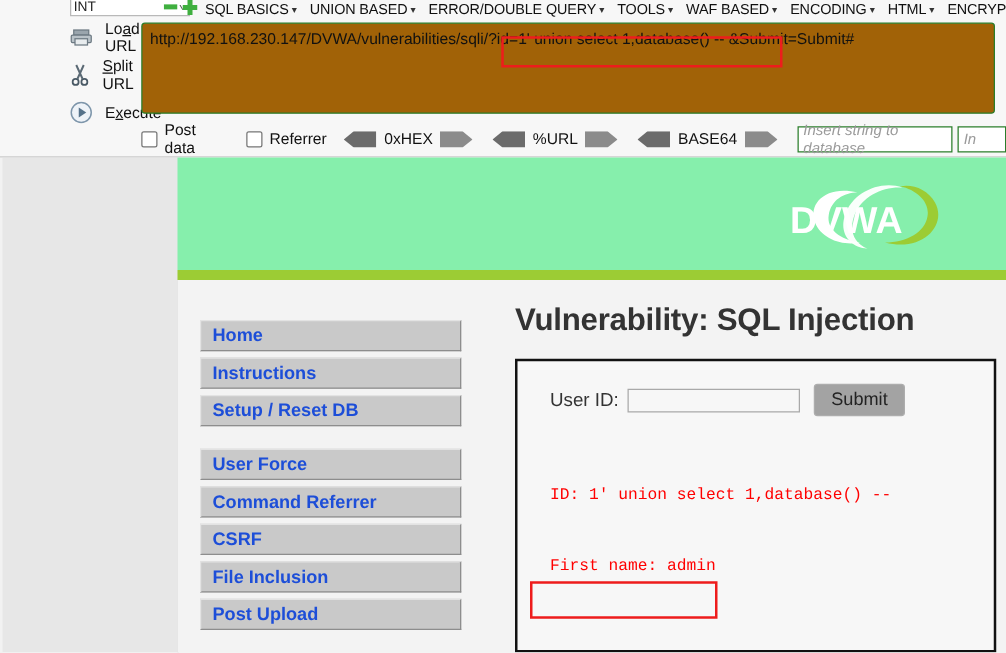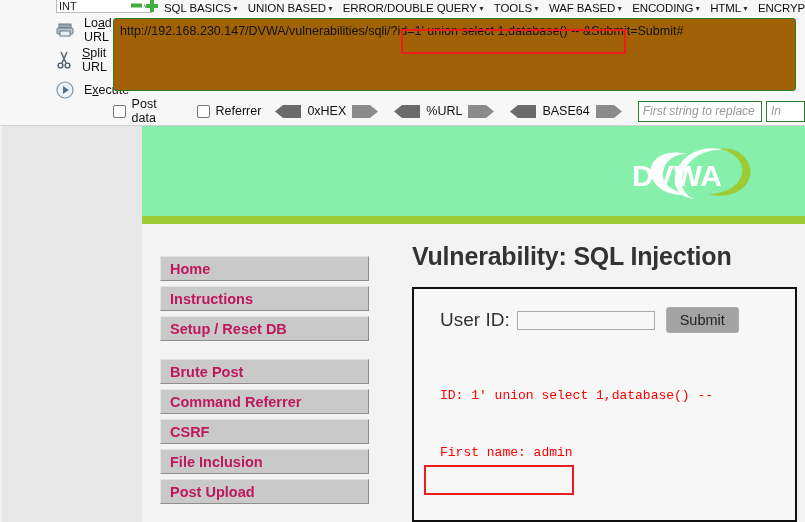--- a/index.html
+++ b/index.html
@@ -99,35 +99,35 @@
 
   .page-inner { position:relative; width:663px; }
 
   
   .nav { position:absolute; left:18px; top:32px; width:209px; }
   .nav-item {
     height:25px; background:#c9c9c9;
     border-top:1px solid #e3e3e3; border-left:1px solid #e3e3e3;
     border-right:1px solid #8d8d8d; border-bottom:1px solid #8d8d8d;
     display:flex; align-items:center; padding-left:9px;
-    font-size:14.5px; font-weight:bold; color:#be185d; box-sizing:border-box;
+    font-size:14.5px; font-weight:bold; color:#1d4ed8; box-sizing:border-box;
     margin-bottom:5px;
   }
   .nav-gap { height:13px; }
 
   
   .main { position:absolute; left:270px; top:18px; width:393px; }
   .main-title { font-size:25px; font-weight:bold; color:#333333; letter-spacing:-0.2px; white-space:nowrap; }
   .vuln-box {
     margin-top:16px; width:385px; min-height:235px;
     border:2px solid #111; background:#f7f7f7; box-sizing:border-box;
     padding:18px 0 0 26px;
   }
   .userid-row { display:flex; align-items:center; }
-  .userid-label { font-size:19px; color:#333; margin-right:7px; }
+  .userid-label { font-size:15px; color:#333; margin-right:7px; }
   .userid-input {
     width:138px; height:19px; background:#f7f7f7;
     border:1px solid #a9a9a9; box-sizing:border-box;
   }
   .submit-btn {
     margin-left:11px; height:24px; padding:0 13px;
     background:#a3a3a3; border:1px solid #adadad; border-radius:3px;
     font-size:14.5px; color:#222; display:flex; align-items:center;
     font-family:"Liberation Sans", sans-serif;
   }
@@ -285,21 +285,21 @@
             </svg>
         </span>
         <span class="enc-label">BASE64</span>
         <span class="arrow-r">
           <svg width="26" height="13" viewBox="0 0 26 13">
               <path d="M0 0 L18 0 L26 6.5 L18 13 L0 13 Z" fill="#8b8b8b"></path>
             </svg>
         </span>
       </span>
 
-      <span class="replace-input">First string to replace</span>
+      <span class="replace-input">Insert string to database</span>
       <span class="replace-input2">In</span>
     </div>
   </div>
 
   <div class="page-outer">
     <div class="page-gutter"></div>
 
     <div class="page-body">
 
       <div class="dvwa-header">
@@ -323,21 +323,21 @@
           <div class="nav-item">
             <span>Instructions</span>
           </div>
           <div class="nav-item">
             <span>Setup / Reset DB</span>
           </div>
 
           <div class="nav-gap"></div>
 
           <div class="nav-item">
-            <span>Brute Post</span>
+            <span>User Force</span>
           </div>
           <div class="nav-item">
             <span>Command Referrer</span>
           </div>
           <div class="nav-item">
             <span>CSRF</span>
           </div>
           <div class="nav-item">
             <span>File Inclusion</span>
           </div>

